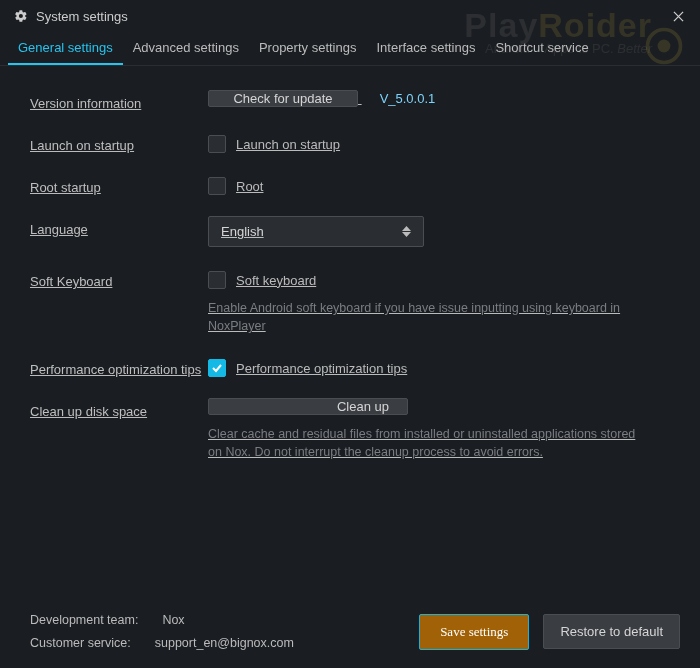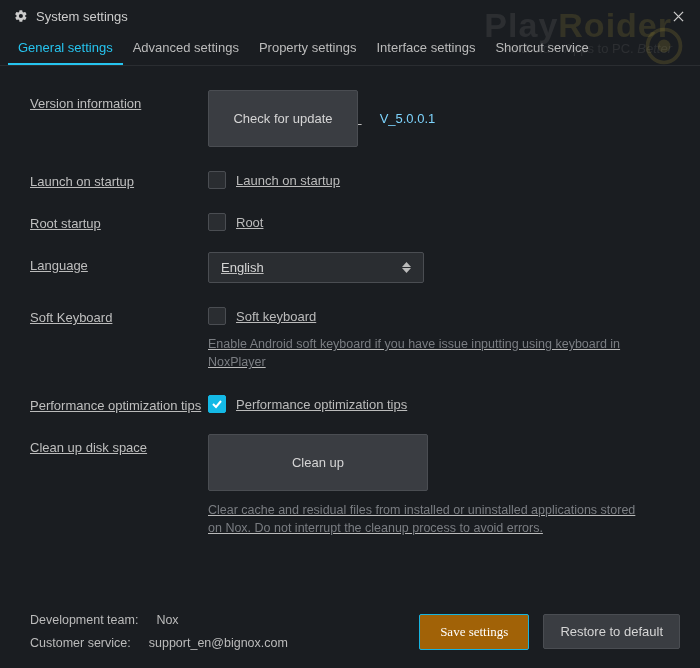--- a/index.html
+++ b/index.html
@@ -59,28 +59,28 @@
   padding-top: 6px;
   color: #bfbfbf;
 }
 .ctrl-col {
   flex: 1;
 }
 .btn {
   background: #3a3d42;
   border: 1px solid #4a4d52;
   color: #d5d5d5;
-  padding: 20px 18px;
+  padding: 0 18px;
   border-radius: 2px;
   cursor: pointer;
   font-size: 13px;
   display: inline-block;
   text-align: center;
 }
-.btn.wide { width: 220px; }
+.btn.wide { width: 200px; text-align: right; }
 .btn.w150 { width: 150px; }
 .version-text {
   display: inline-block;
   margin-left: 18px;
   color: #7dd3fc;
 }
 .checkbox-wrap {
   display: flex; align-items: center; gap: 10px;
   padding-top: 3px;
 }
@@ -124,35 +124,35 @@
   padding: 12px 20px 14px 30px;
   display: flex; align-items: center;
   gap: 14px;
 }
 .footer-left {
   flex: 1;
   font-size: 12.5px;
   color: #bbb;
   line-height: 1.8;
 }
-.footer-left .fl-row { display: flex; gap: 18px; }
+.footer-left .fl-row { display: flex; gap: 24px; }
 .footer-left .fl-label { color: #bbb; }
 .btn-primary {
   background: #a16207;
   border: 1px solid #17b3df;
   color: #fff;
   padding: 9px 20px;
   border-radius: 2px;
   cursor: pointer;
   font-size: 13px;
   font-family: Liberation Serif, serif;
 }
 .watermark {
   position: absolute;
-  top: 6px; right: 28px;
+  top: 6px; right: 48px;
   pointer-events: none;
   opacity: 0.16;
   text-align: right;
 }
 .watermark .big {
   font-size: 34px;
   font-weight: 800;
   letter-spacing: 1px;
   color: #888;
 }

